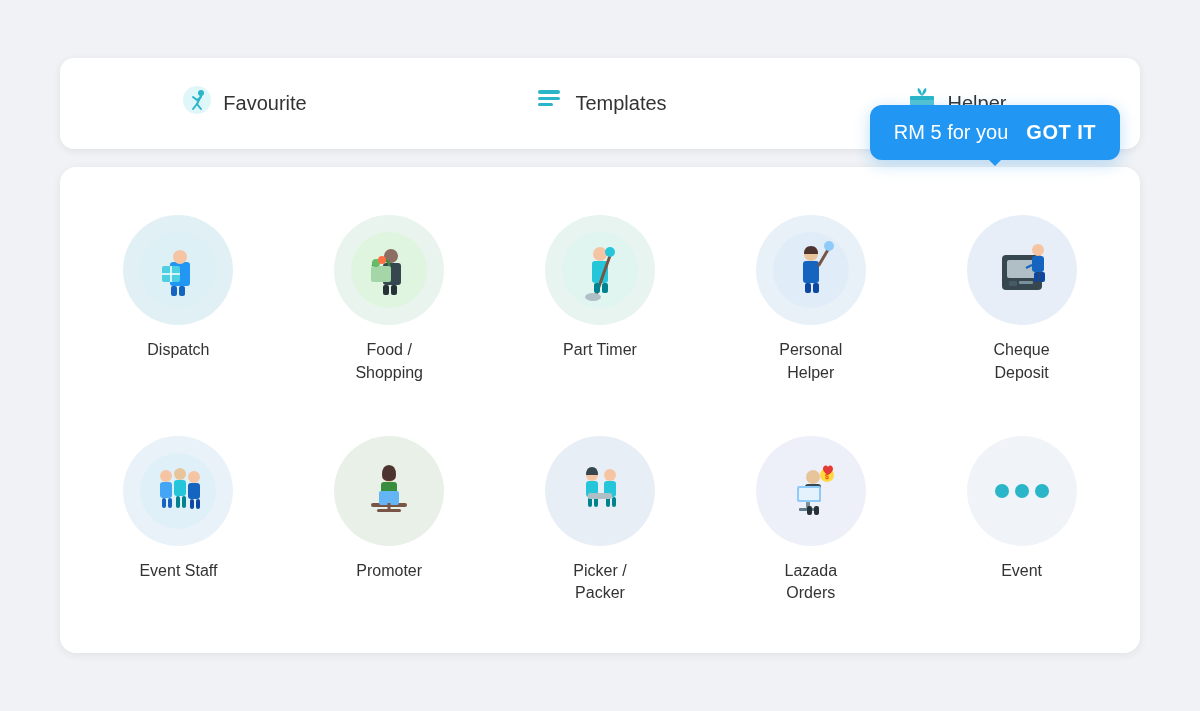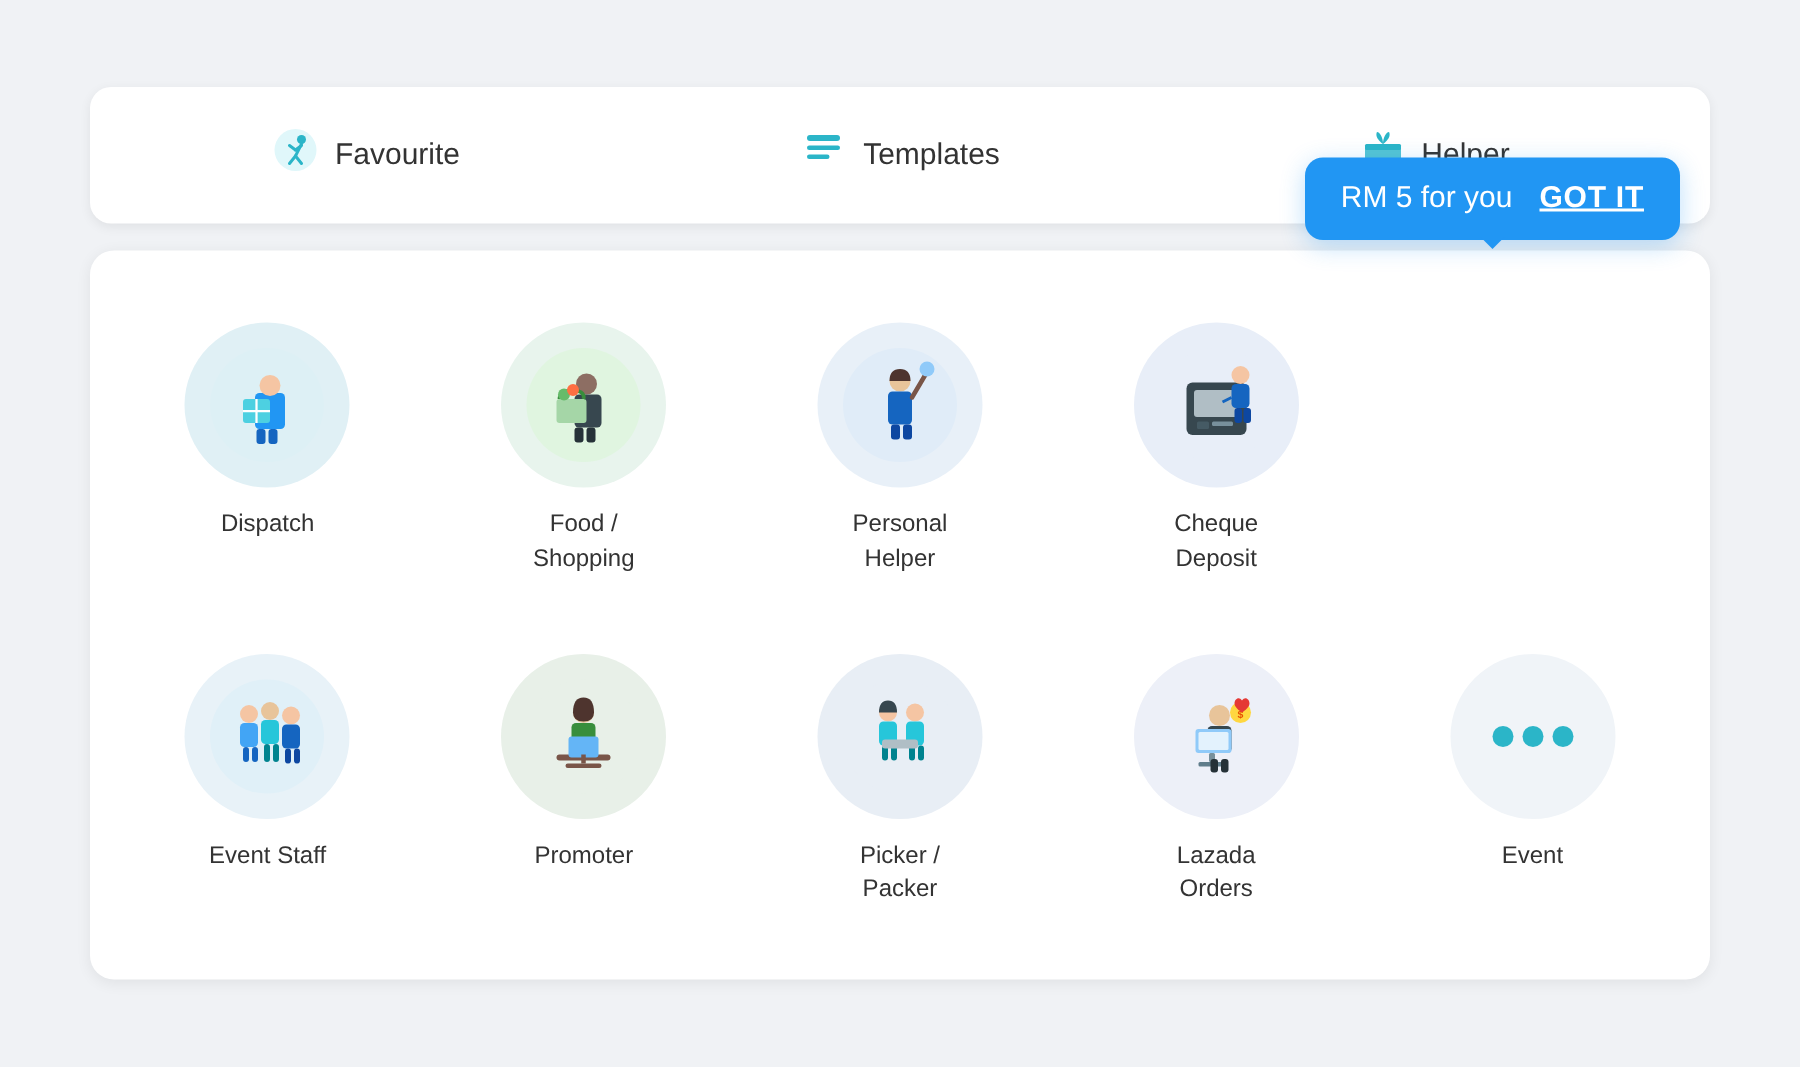--- a/index.html
+++ b/index.html
@@ -82,21 +82,20 @@
       transform: translateX(-50%);
       border: 8px solid transparent;
       border-top-color: #2196f3;
     }
     .tooltip-got-it {
       font-weight: 700;
       font-size: 20px;
       color: #fff;
       cursor: pointer;
       letter-spacing: 0.5px;
-      text-decoration: underline;
     }
     .tooltip-text {
       font-weight: 400;
     }
 
     
     .service-grid {
       display: grid;
       grid-template-columns: repeat(5, 1fr);
       gap: 10px 14px;
@@ -244,20 +243,39 @@
 
             <circle cx="27" cy="33" r="4" fill="#66bb6a"></circle>
             <circle cx="33" cy="30" r="4" fill="#ff7043"></circle>
             <rect x="34" y="55" width="6" height="10" rx="2" fill="#263238"></rect>
             <rect x="42" y="55" width="6" height="10" rx="2" fill="#263238"></rect>
           </svg>
         </div>
         <span class="service-label">Food /<br>Shopping</span>
       </div>
 
+      <div class="service-item">
+        <div class="service-circle parttimer-circle">
+          <svg width="80" height="80" viewBox="0 0 80 80" fill="none">
+            <circle cx="40" cy="40" r="38" fill="#e0f5f0"></circle>
+
+            <ellipse cx="40" cy="24" rx="7" ry="7" fill="#f5c5a3"></ellipse>
+            <rect x="32" y="31" width="16" height="22" rx="3" fill="#26c6da"></rect>
+
+            <line x1="52" y1="20" x2="36" y2="65" stroke="#795548" stroke-width="3" stroke-linecap="round"></line>
+
+            <ellipse cx="33" cy="67" rx="8" ry="4" fill="#b0bec5"></ellipse>
+
+            <ellipse cx="50" cy="22" rx="5" ry="5" fill="#26c6da"></ellipse>
+            <rect x="34" y="53" width="6" height="10" rx="2" fill="#00838f"></rect>
+            <rect x="42" y="53" width="6" height="10" rx="2" fill="#00838f"></rect>
+          </svg>
+        </div>
+        <span class="service-label">Part Timer</span>
+      </div>
 
       <div class="service-item">
         <div class="service-circle personalhelper-circle">
           <svg width="80" height="80" viewBox="0 0 80 80" fill="none">
             <circle cx="40" cy="40" r="38" fill="#e0ecf8"></circle>
 
             <ellipse cx="40" cy="24" rx="7" ry="7" fill="#e8c49a"></ellipse>
 
             <path d="M33 24 Q33 16 40 16 Q47 16 47 24" fill="#4e342e"></path>
             <rect x="32" y="31" width="16" height="22" rx="3" fill="#1565c0"></rect>

